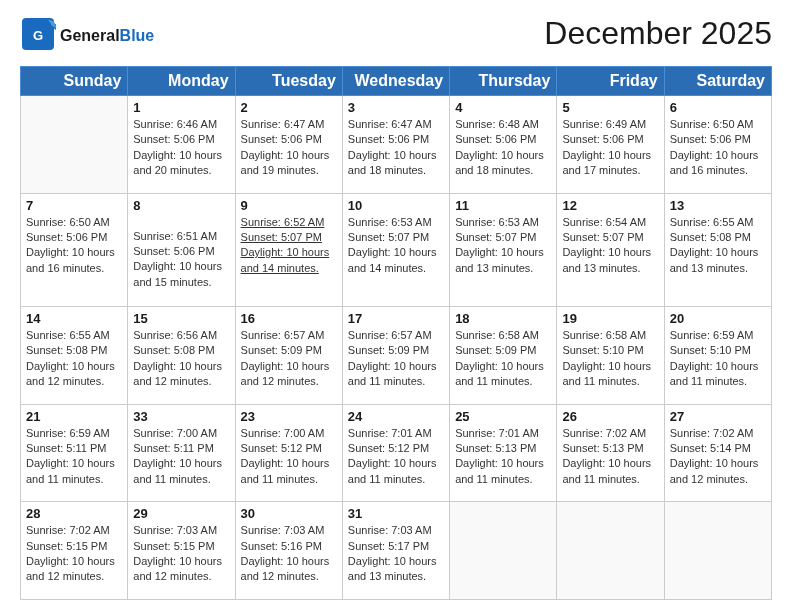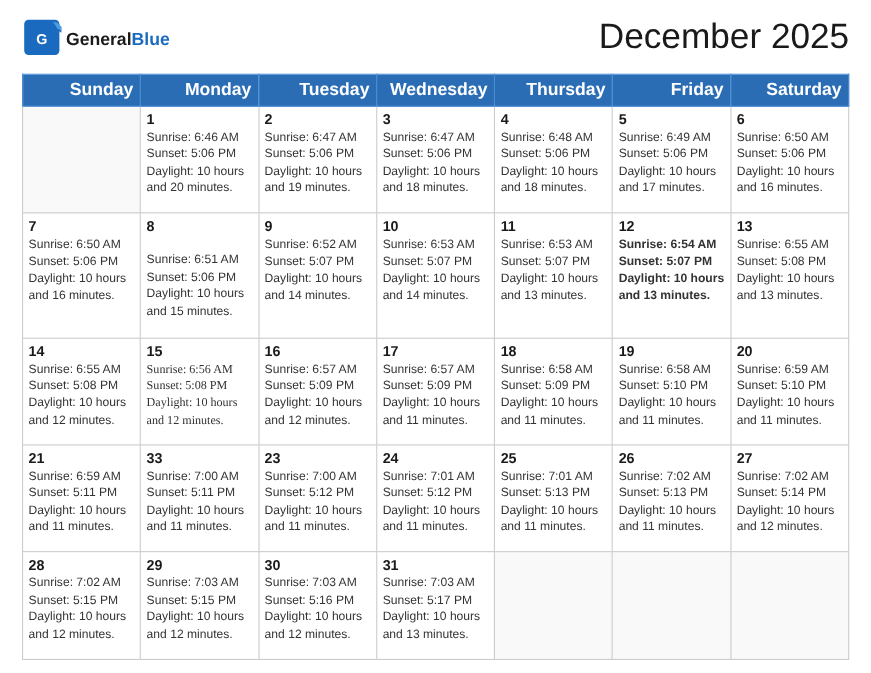--- a/index.html
+++ b/index.html
@@ -181,42 +181,42 @@
           </td>
           <td>
             <span class="day-num">8</span>
             <div class="day-info" style="white-space: pre-line; margin-top: 16px;">Sunrise: 6:51 AM
 Sunset: 5:06 PM
 Daylight: 10 hours
 and 15 minutes.</div>
           </td>
           <td>
             <span class="day-num">9</span>
-            <div class="day-info" style="white-space: pre-line;">Sunrise: 6:52 AM
+            <div class="day-info" style="white-space: pre-line; text-decoration: underline;">Sunrise: 6:52 AM
 Sunset: 5:07 PM
 Daylight: 10 hours
 and 14 minutes.</div>
           </td>
           <td>
             <span class="day-num">10</span>
             <div class="day-info" style="white-space: pre-line;">Sunrise: 6:53 AM
 Sunset: 5:07 PM
 Daylight: 10 hours
 and 14 minutes.</div>
           </td>
           <td>
             <span class="day-num">11</span>
             <div class="day-info" style="white-space: pre-line;">Sunrise: 6:53 AM
 Sunset: 5:07 PM
 Daylight: 10 hours
 and 13 minutes.</div>
           </td>
           <td>
             <span class="day-num">12</span>
-            <div class="day-info" style="white-space: pre-line; font-weight: bold;">Sunrise: 6:54 AM
+            <div class="day-info" style="white-space: pre-line;">Sunrise: 6:54 AM
 Sunset: 5:07 PM
 Daylight: 10 hours
 and 13 minutes.</div>
           </td>
           <td>
             <span class="day-num">13</span>
             <div class="day-info" style="white-space: pre-line;">Sunrise: 6:55 AM
 Sunset: 5:08 PM
 Daylight: 10 hours
 and 13 minutes.</div>
@@ -225,21 +225,21 @@
         <tr class="week-row">
           <td>
             <span class="day-num">14</span>
             <div class="day-info" style="white-space: pre-line;">Sunrise: 6:55 AM
 Sunset: 5:08 PM
 Daylight: 10 hours
 and 12 minutes.</div>
           </td>
           <td>
             <span class="day-num">15</span>
-            <div class="day-info" style="white-space: pre-line; font-family: Liberation Serif, serif;">Sunrise: 6:56 AM
+            <div class="day-info" style="white-space: pre-line;">Sunrise: 6:56 AM
 Sunset: 5:08 PM
 Daylight: 10 hours
 and 12 minutes.</div>
           </td>
           <td>
             <span class="day-num">16</span>
             <div class="day-info" style="white-space: pre-line;">Sunrise: 6:57 AM
 Sunset: 5:09 PM
 Daylight: 10 hours
 and 12 minutes.</div>

